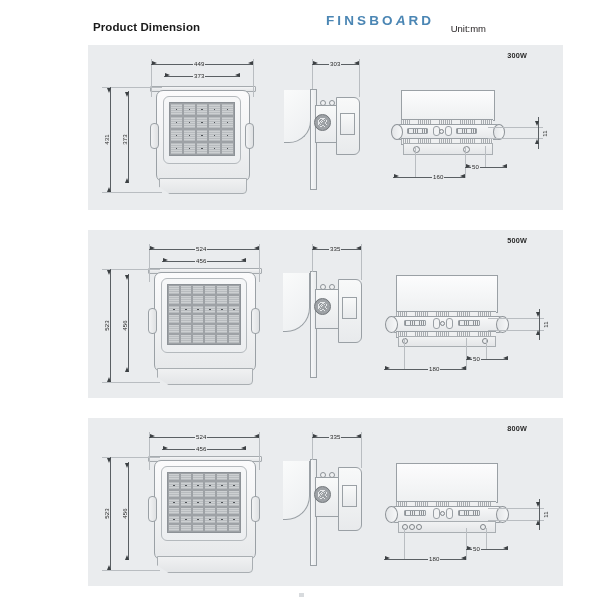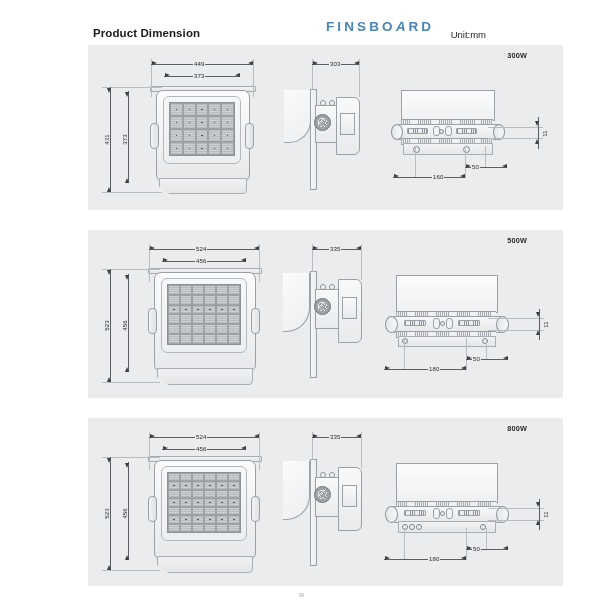--- a/index.html
+++ b/index.html
@@ -7,21 +7,21 @@
     width:600px;height:600px;
     background:#ffffff;
     font-family:"Liberation Sans", sans-serif;
     color:#231f20;
     overflow:hidden;
     position:relative;
   }
   .page{position:relative;width:600px;height:600px;}
 
   
-  .header{position:absolute;left:0;top:6px;width:500px;height:42px;}
+  .header{position:absolute;left:0;top:0;width:500px;height:42px;}
   .page-title{
     position:absolute;left:93px;top:21px;
     font-size:11.5px;font-weight:bold;letter-spacing:.1px;
     color:#1a1a1a;
   }
   .brand{
     position:absolute;left:326px;top:13px;
     font-size:13.5px;font-weight:bold;letter-spacing:3.1px;
     color:#4b86b4;
     white-space:nowrap;

